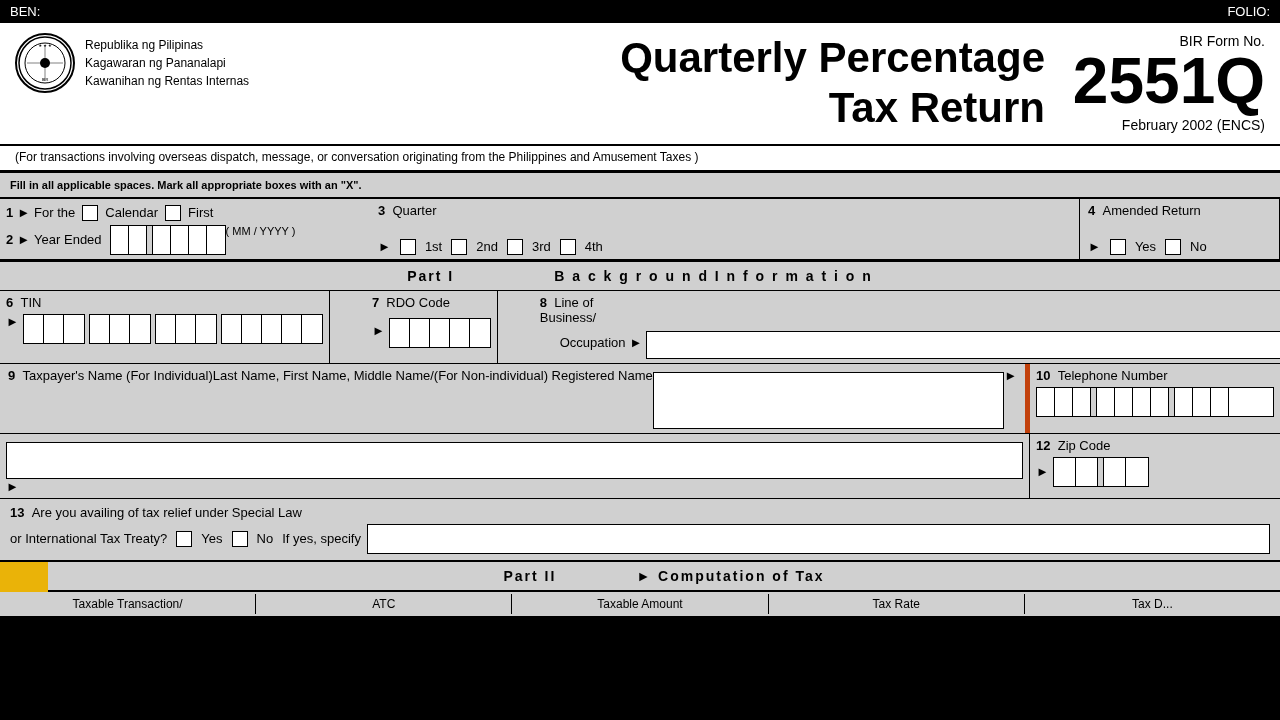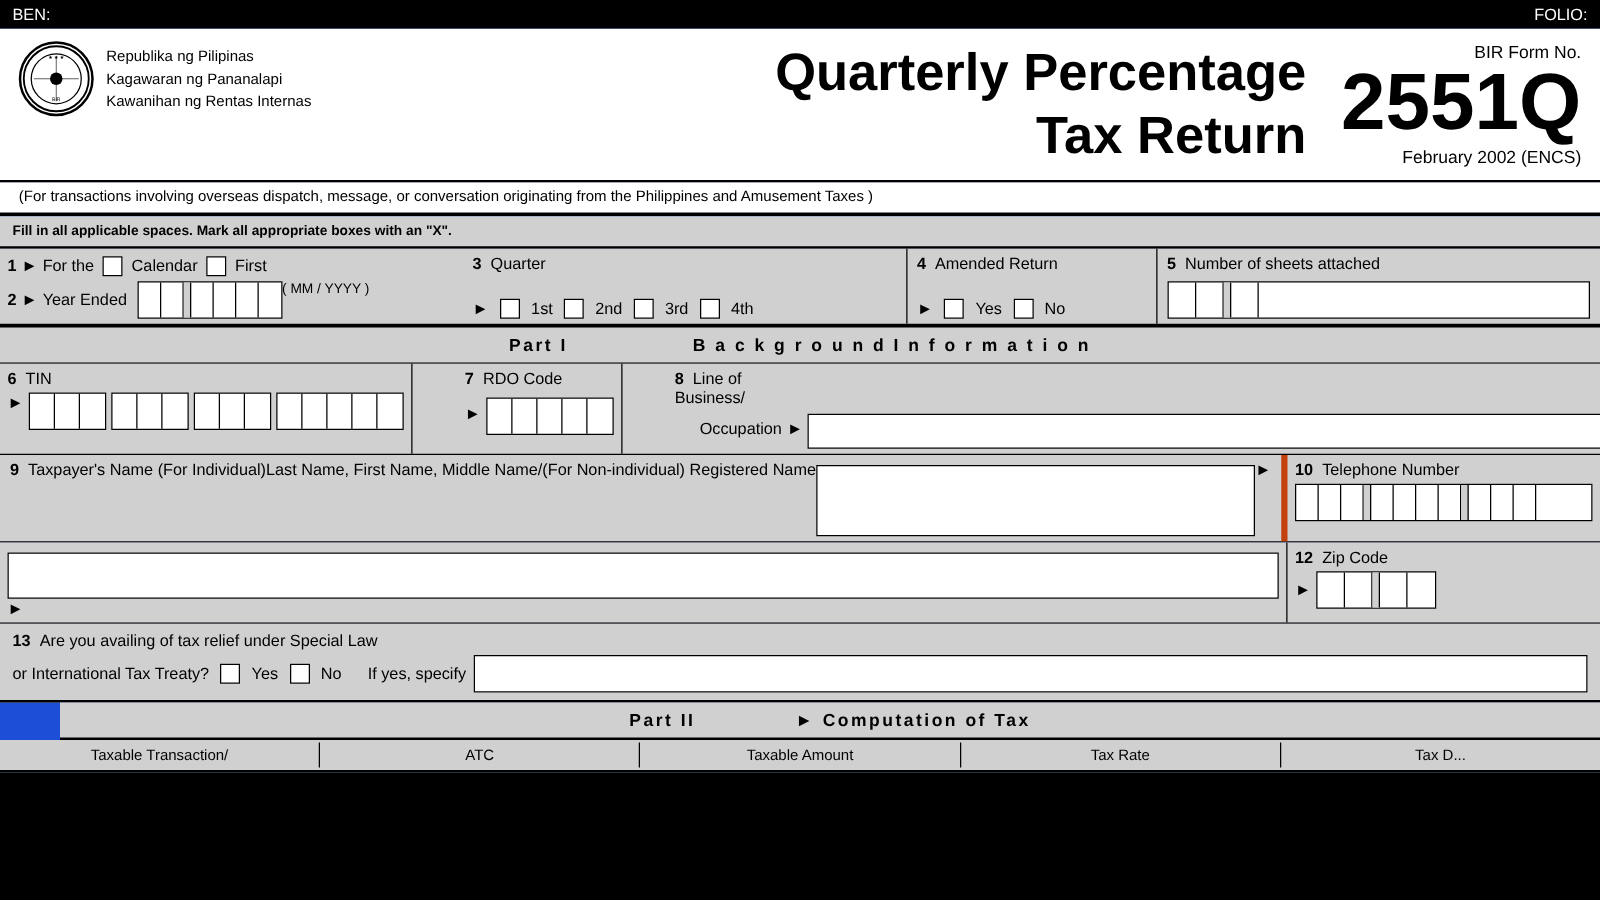--- a/index.html
+++ b/index.html
@@ -11,21 +11,21 @@
     }
     .top-bar {
       background: #000;
       color: #fff;
       display: flex;
       justify-content: space-between;
       padding: 4px 10px;
       font-size: 13px;
     }
     .form-container {
-      background: #1d4ed8;
+      background: #eab308;
       width: 1280px;
       margin: 0 auto;
     }
     .header-section {
       display: flex;
       align-items: flex-start;
       padding: 10px 15px;
       border-bottom: 2px solid #000;
       background: #fff;
     }
@@ -496,33 +496,20 @@
       </div>
       <div class="amended-row">
         <span>►</span>
         <span class="checkbox-input"></span>
         <span>Yes</span>
         <span class="checkbox-input"></span>
         <span>No</span>
       </div>
     </div>
 
-    <div class="sheets-section">
-      <div>
-        <span class="field-number">5</span>
-        &nbsp;<span>Number of sheets attached</span>
-      </div>
-      <div class="sheets-input">
-        <div class="sheets-cell"></div>
-        <div class="sheets-cell"></div>
-        <div style="width:6px;background:#d0d0d0;border-right:1px solid #000;"></div>
-        <div class="sheets-cell"></div>
-        <div class="sheets-cell"></div>
-      </div>
-    </div>
   </div>
 
   <div class="part-header">
     <span class="part-label">Part I</span>
     <span>B a c k g r o u n d   I n f o r m a t i o n</span>
   </div>
 
   <div class="row-tin">
     <div class="tin-section">
       <div>
@@ -654,21 +641,21 @@
       <div>
         <span class="field-number">13</span>
         &nbsp;<span>Are you availing of tax relief under Special Law</span>
       </div>
       <div style="display:flex;align-items:center;gap:6px;">
         <span>or International Tax Treaty?</span>
         <span class="checkbox-input"></span>
         <span>Yes</span>
         <span class="checkbox-input"></span>
         <span>No</span>
-        <span style="margin-left:15px;">If yes, specify</span>
+        <span style="margin-left:3px;">If yes, specify</span>
         <div class="relief-input" style="width:500px;"></div>
       </div>
     </div>
   </div>
 
   <div class="part2-header">
     <span style="margin-right:80px;">Part II</span>
     <span>► Computation of Tax</span>
   </div>
 

